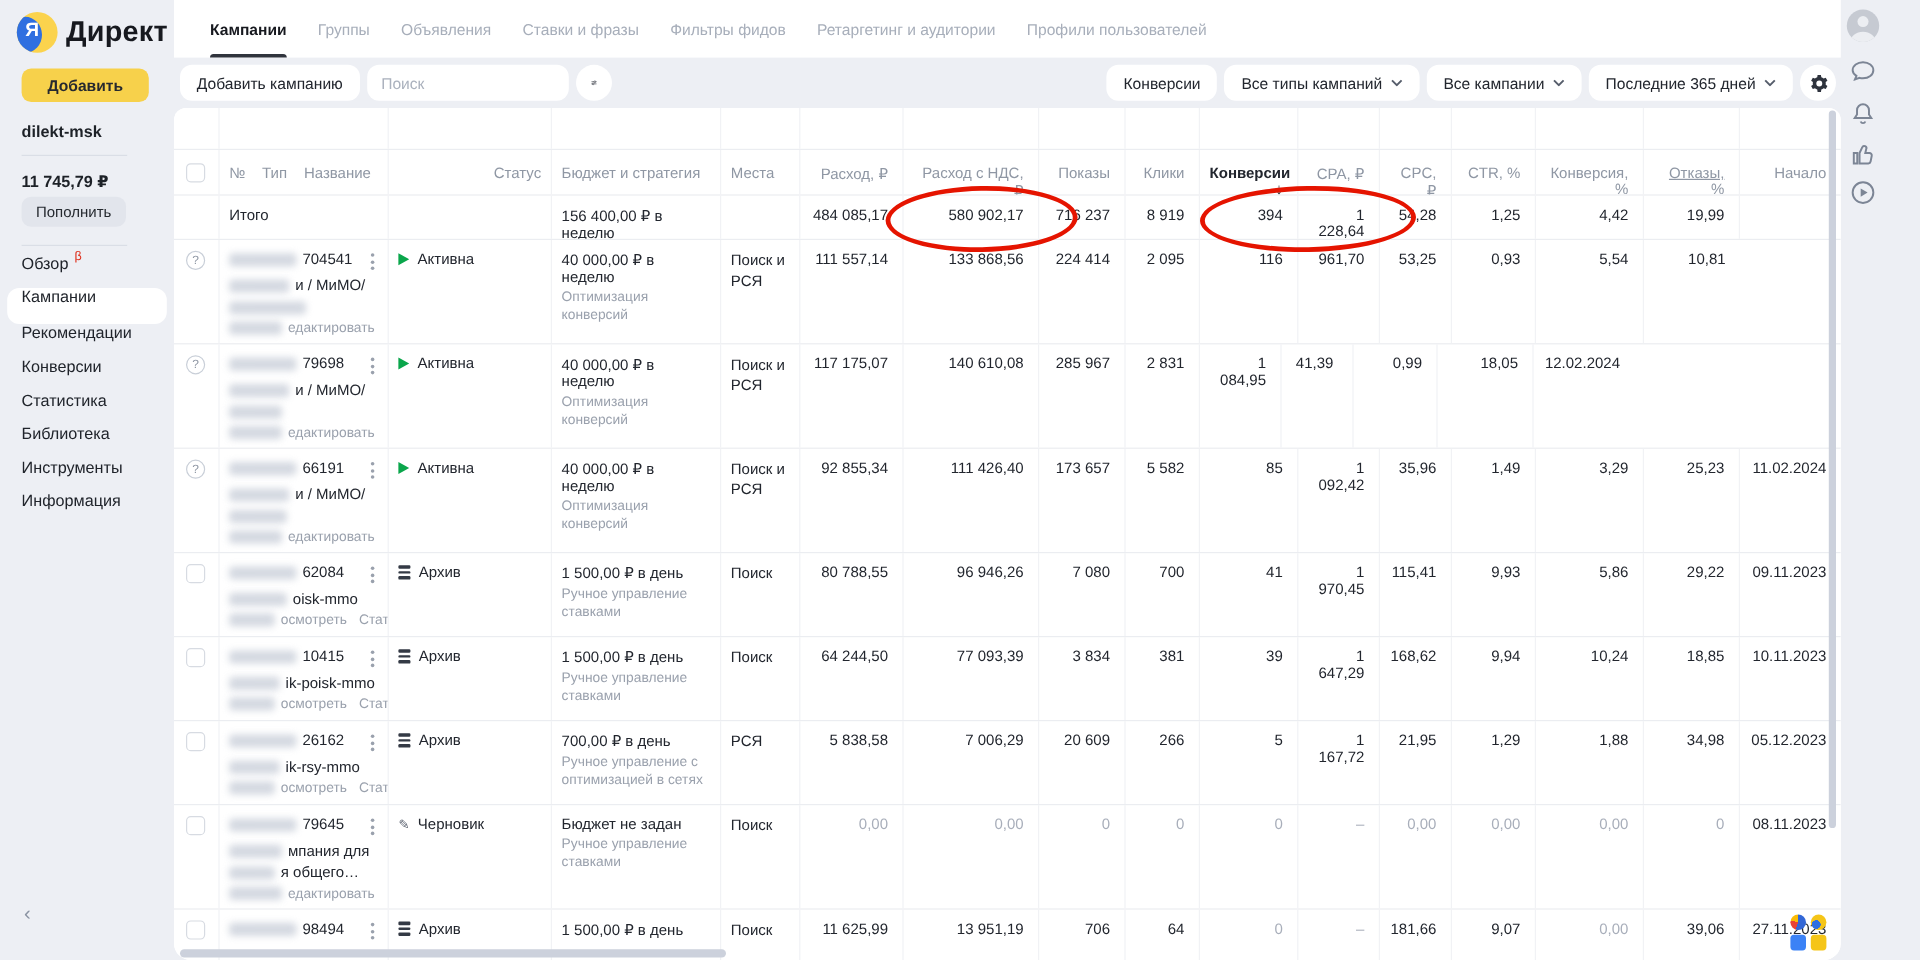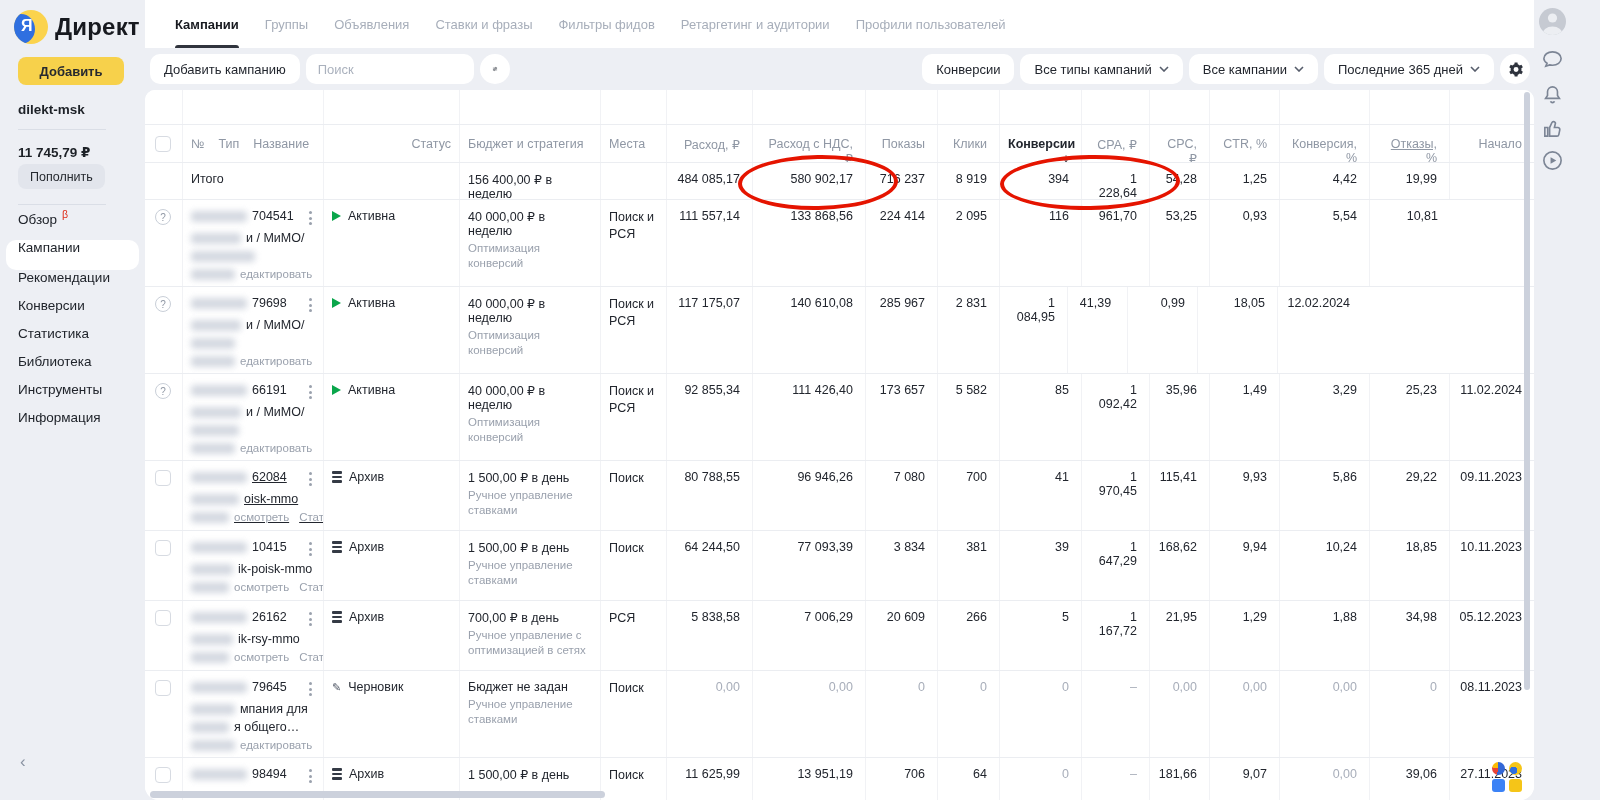--- a/index.html
+++ b/index.html
@@ -366,21 +366,21 @@
       <div class="cell c11 num" style="width: 60px;">35,96</div>
       <div class="cell c12 num" style="width: 70px;">1,49</div>
       <div class="cell c13 num" style="width: 90px;">3,29</div>
       <div class="cell c14 num" style="width: 80px;">25,23</div>
       <div class="cell c15 num" style="width: 84px;">11.02.2024</div>
     </div>
     <div class="trow mid">
       <div class="cell c0" style="width: 38px;">
         <div class="cb"></div>
       </div>
-      <div class="cell c1" style="width: 141px; text-decoration: underline;">
+      <div class="cell c1" style="width: 141px;">
         <div class="idline">
           <span><span class="blur" style="width: 56px;"></span><span>62084</span></span>
           <div class="dots">
             <i></i>
             <i></i>
             <i></i>
           </div>
         </div>
         <div class="nameline"><span class="blur" style="width: 48px;"></span><span>oisk-mmo</span></div>
         <div class="linkline"><span class="blur" style="width: 38px;"></span><span>осмотреть</span><span style="margin-left: 10px;">Стат</span></div>

